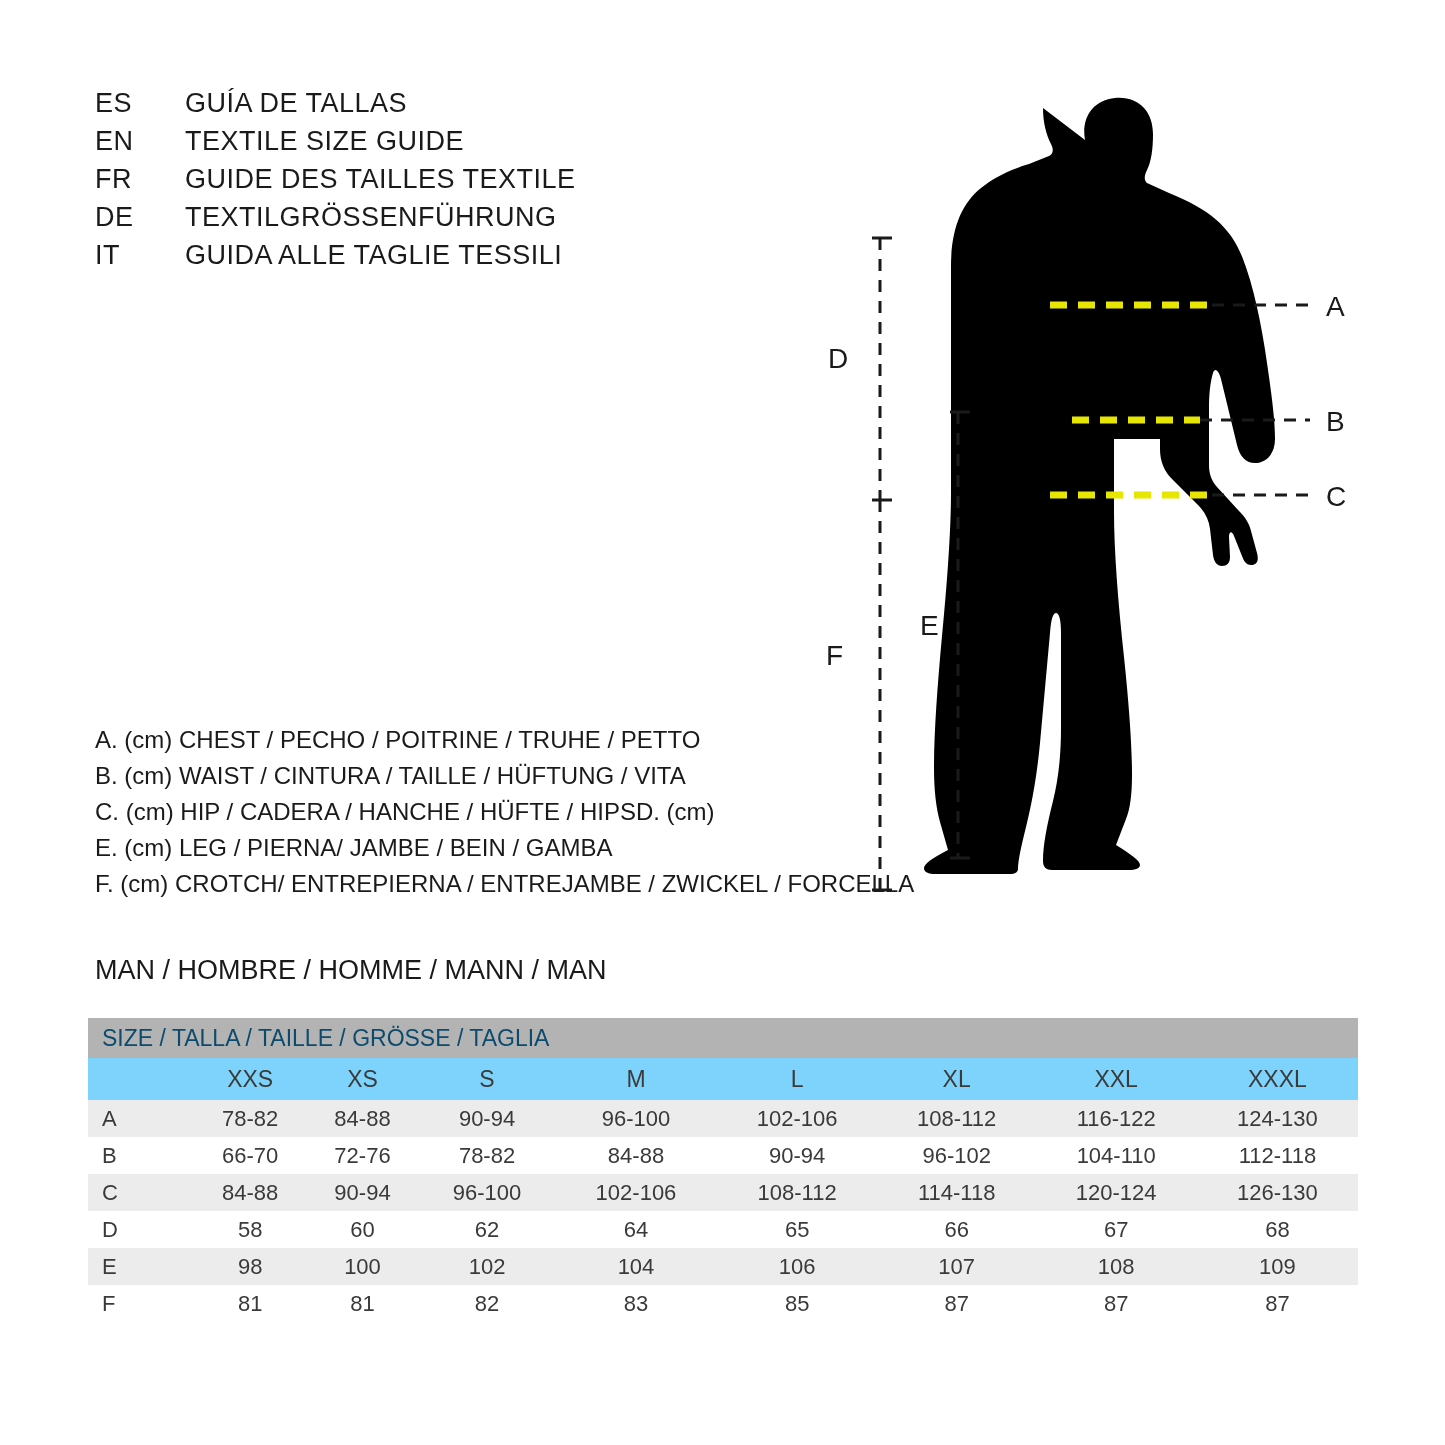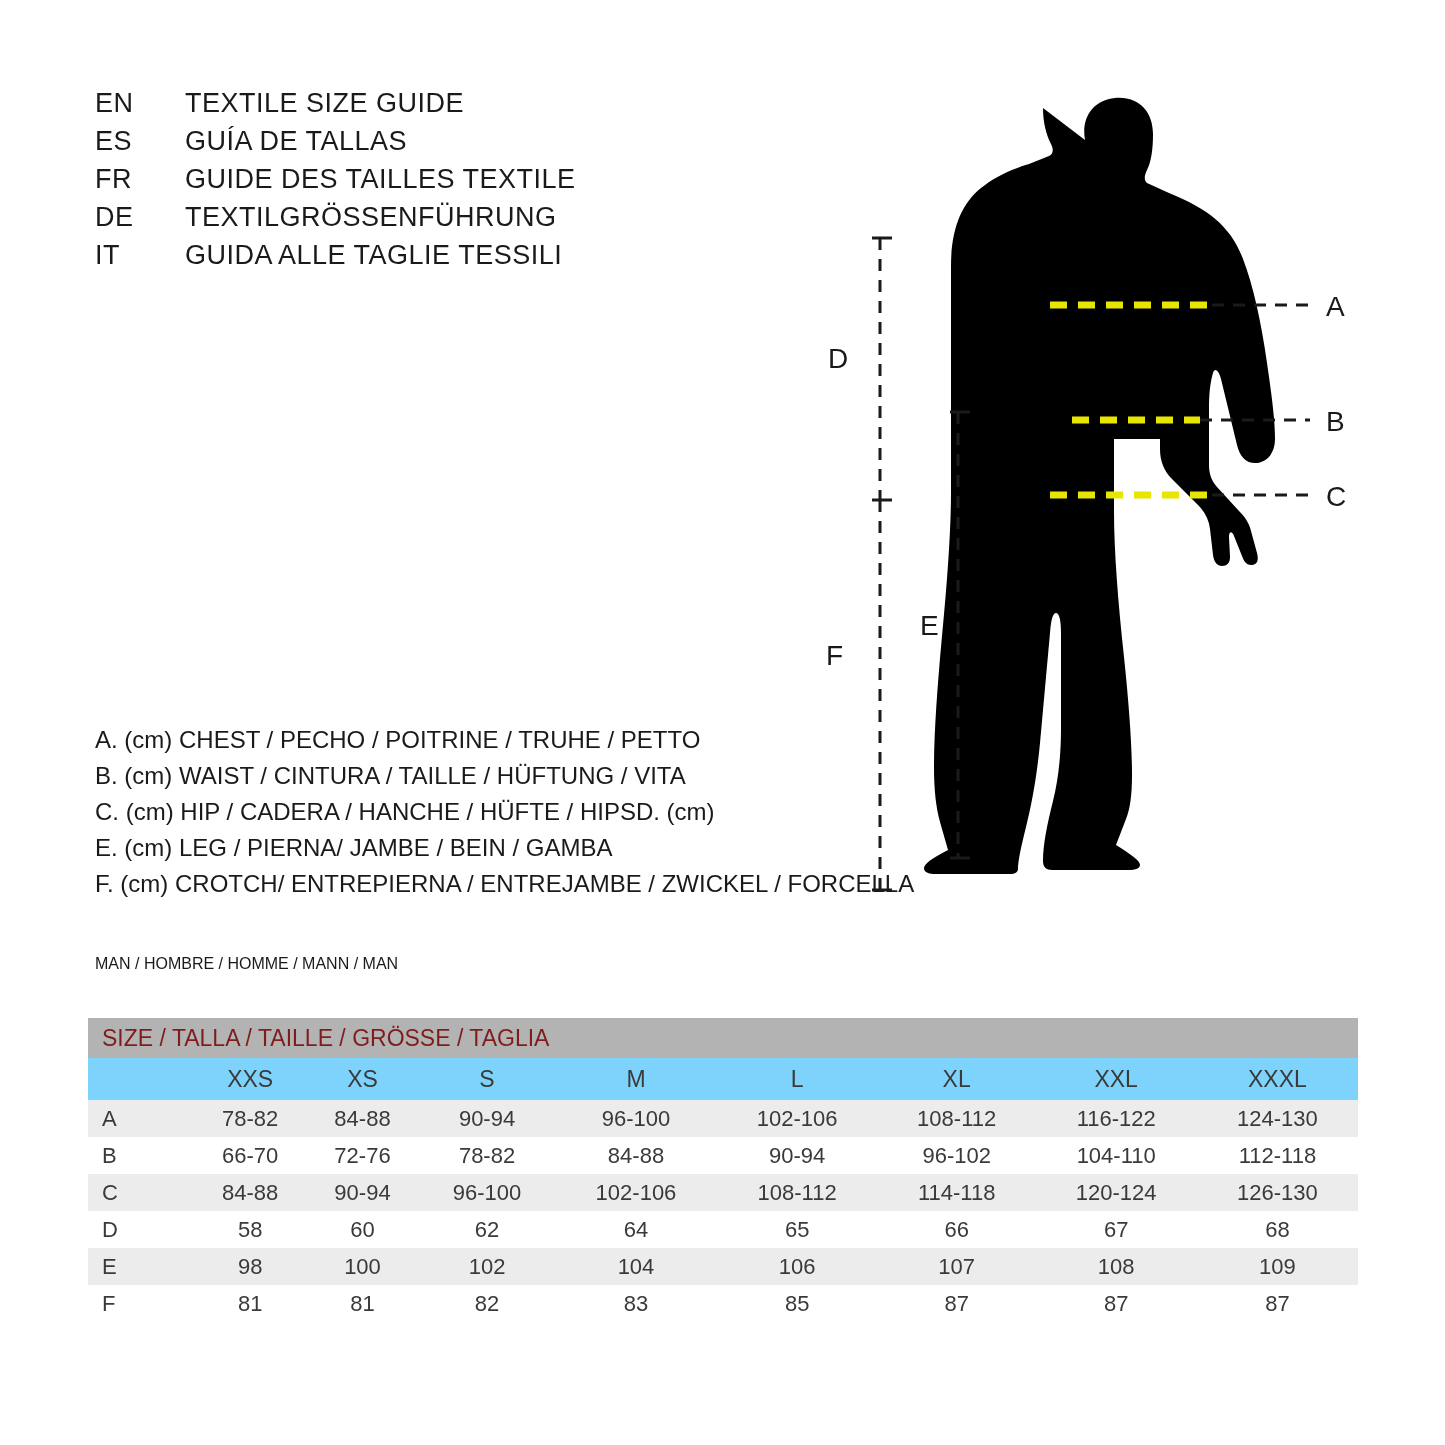--- a/index.html
+++ b/index.html
@@ -50,21 +50,21 @@
   .legend-row {
     font-size: 24px;
     line-height: 36px;
     color: #1a1a1a;
     white-space: nowrap;
   }
   #gender-label {
     position: absolute;
     left: 95px;
     top: 955px;
-    font-size: 16px;
+    font-size: 27px;
     color: #1a1a1a;
   }
 
   
   #figure {
     position: absolute;
     left: 780px;
     top: 60px;
     width: 620px;
     height: 890px;
@@ -85,21 +85,21 @@
     height: 37px;
     text-align: center;
     font-weight: normal;
     color: #3a3a3a;
   }
   #size-table .hdr-bar td {
     background: #b3b3b3;
     text-align: left;
     padding-left: 14px;
     font-size: 23px;
-    color: #7f1d1d;
+    color: #0c4a6e;
     height: 40px;
   }
   #size-table .sizes-row td {
     background: #7dd3fc;
     font-size: 23px;
     color: #3a3a3a;
     height: 42px;
   }
   #size-table tbody tr.shade td { background: #ececec; }
   #size-table tbody tr.plain td { background: #ffffff; }
@@ -108,26 +108,26 @@
     padding-left: 14px;
     width: 92px;
     color: #3a3a3a;
   }
 </style>
 </head>
 <body>
 
 <div id="titles">
   <div class="title-row">
+    <span class="title-lang">ES</span>
+    <span class="title-text">GUÍA DE TALLAS</span>
+  </div>
+  <div class="title-row">
     <span class="title-lang">EN</span>
     <span class="title-text">TEXTILE SIZE GUIDE</span>
-  </div>
-  <div class="title-row">
-    <span class="title-lang">ES</span>
-    <span class="title-text">GUÍA DE TALLAS</span>
   </div>
   <div class="title-row">
     <span class="title-lang">FR</span>
     <span class="title-text">GUIDE DES TAILLES TEXTILE</span>
   </div>
   <div class="title-row">
     <span class="title-lang">DE</span>
     <span class="title-text">TEXTILGRÖSSENFÜHRUNG</span>
   </div>
   <div class="title-row">

